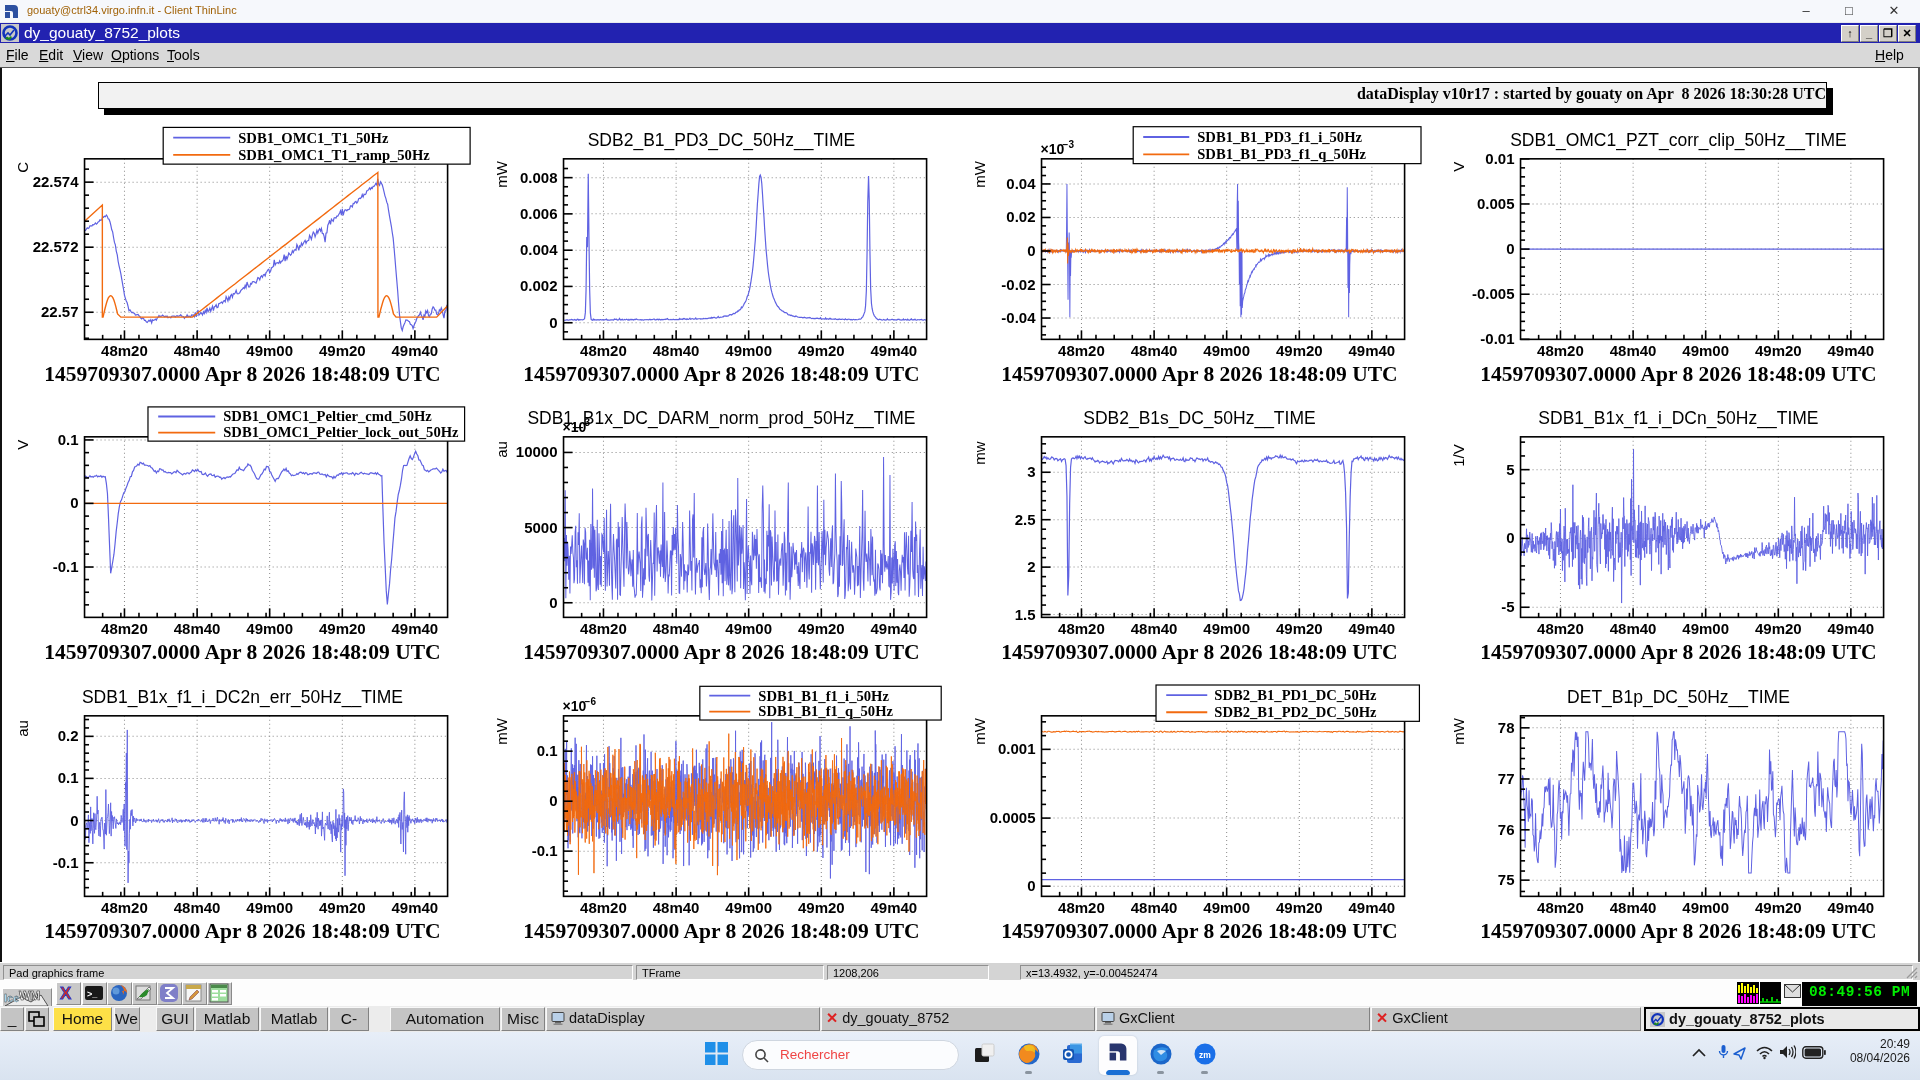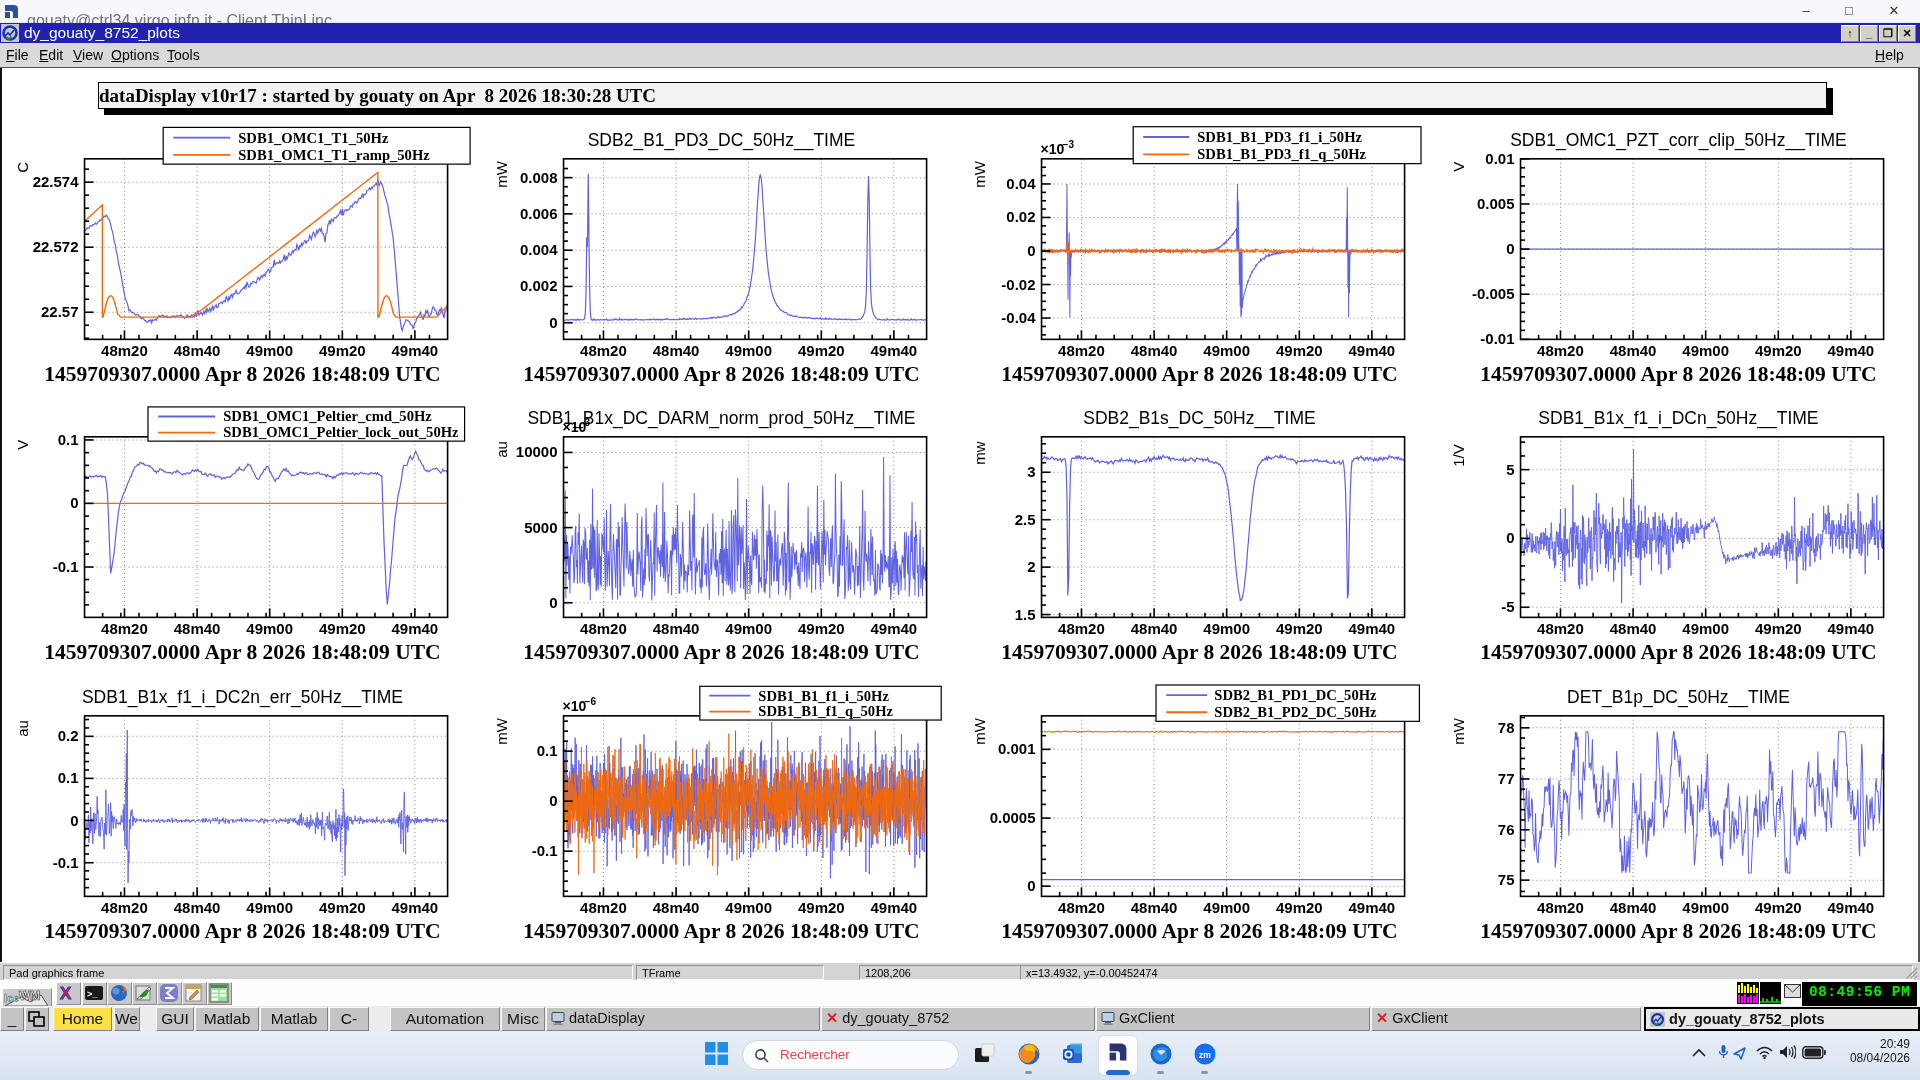--- a/index.html
+++ b/index.html
@@ -1,34 +1,34 @@
 <!DOCTYPE html>
 <html><head><meta charset="utf-8"><style>
 *{margin:0;padding:0;box-sizing:border-box}
 html,body{width:1920px;height:1080px;overflow:hidden;background:#fff;
  font-family:"Liberation Sans",sans-serif}
 .abs{position:absolute}
 #winbar{position:absolute;left:0;top:0;width:1920px;height:23px;background:#f6f8fc;
  border-bottom:1px solid #e8eaee}
-#winbar .ttl{position:absolute;left:27px;top:12px;font-size:16px;color:#737373}
+#winbar .ttl{position:absolute;left:27px;top:4px;font-size:11px;color:#a16207}
 #winbar .wbtn{position:absolute;top:0;width:44px;height:23px;color:#333;font-size:13px;
  text-align:center;line-height:22px}
 #bluebar{position:absolute;left:0;top:23px;width:1920px;height:20px;background:#2222b0}
 #bluebar .btxt{position:absolute;left:24px;top:0px;font-size:15.5px;color:#fff;line-height:20px}
 .bbtn{position:absolute;top:24.5px;width:18px;height:17px;background:#d4d0c8;border:1px solid #808080;
  border-top-color:#fff;border-left-color:#fff;color:#000;font-size:11px;text-align:center;line-height:15px;font-weight:bold}
 #menubar{position:absolute;left:0;top:43px;width:1920px;height:25px;background:#d9d9d9;
  border-bottom:1px solid #555}
 #menubar span{position:absolute;top:4px;font-size:14px;color:#000}
 #canvas{position:absolute;left:0;top:68px;width:1920px;height:894px;background:#fff;
  border-left:2px solid #111;border-right:2px solid #555}
 #banner{position:absolute;left:96px;top:13.5px;width:1729px;height:27px;background:#f2f2f2;
  border:1px solid #000;box-shadow:6px 6px 0 #000}
-#banner div{text-align:left;font-family:"Liberation Serif",serif;font-weight:bold;
- font-size:19px;padding-top:2px;white-space:pre}
+#banner div{text-align:right;font-family:"Liberation Serif",serif;font-weight:bold;
+ font-size:16px;padding-top:2px;white-space:pre}
 svg.pad{position:absolute}
 svg.pad text{white-space:pre}
 .gl{stroke:#888;stroke-width:1;stroke-dasharray:1 3}
 .tk{stroke:#000;stroke-width:1.6}
 .al{font-family:"Liberation Sans",sans-serif;font-size:15px;font-weight:bold}
 .ti{font-family:"Liberation Sans",sans-serif;font-size:17.5px}
 .st{font-family:"Liberation Serif",serif;font-size:21.5px;font-weight:bold}
 .yu{font-family:"Liberation Sans",sans-serif;font-size:15px}
 .lg{font-family:"Liberation Serif",serif;font-size:14.6px;font-weight:bold}
 .ex{font-family:"Liberation Sans",sans-serif;font-size:14px;font-weight:bold}
@@ -958,21 +958,21 @@
     <text x="266.4" y="239.7" class="al" text-anchor="middle">49m00</text>
     <text x="339.0" y="239.7" class="al" text-anchor="middle">49m20</text>
     <text x="411.5" y="239.7" class="al" text-anchor="middle">49m40</text>
     <text x="25" y="71.8" class="yu" transform="rotate(-90 25 71.8)">mW</text>
     <text x="239.2" y="264.5" class="st" text-anchor="middle">1459709307.0000 Apr 8 2026 18:48:09 UTC</text>
     <text x="239.2" y="29.8" class="ti" text-anchor="middle">DET_B1p_DC_50Hz__TIME</text>
   </svg>
 <div id="statusbar">
  <div class="spanel" style="left:3px;width:630px">Pad graphics frame</div>
  <div class="spanel" style="left:636px;width:188px">TFrame</div>
- <div class="spanel" style="left:859px;width:162px">1208,206</div>
+ <div class="spanel" style="left:827px;width:162px">1208,206</div>
  <div class="spanel" style="left:1020px;width:893px">x=13.4932, y=-0.00452474</div>
  <svg class="abs" style="right:2px;top:3px" width="13" height="13">
       <path d="M12 2 L2 12 M12 6 L6 12 M12 10 L10 12" stroke="#999" stroke-width="1.3"></path>
     </svg>
 </div>
 
 <div id="rowA">
  <div class="ibtn" style="left:2px;top:8px;width:50px;height:22px">
   <svg width="47" height="19" viewBox="0 0 47 19">
    <path d="M2 17 L18 8 L28 13 L38 6 L45 17 Z" fill="#ececec" stroke="#444" stroke-width="0.9"></path>

